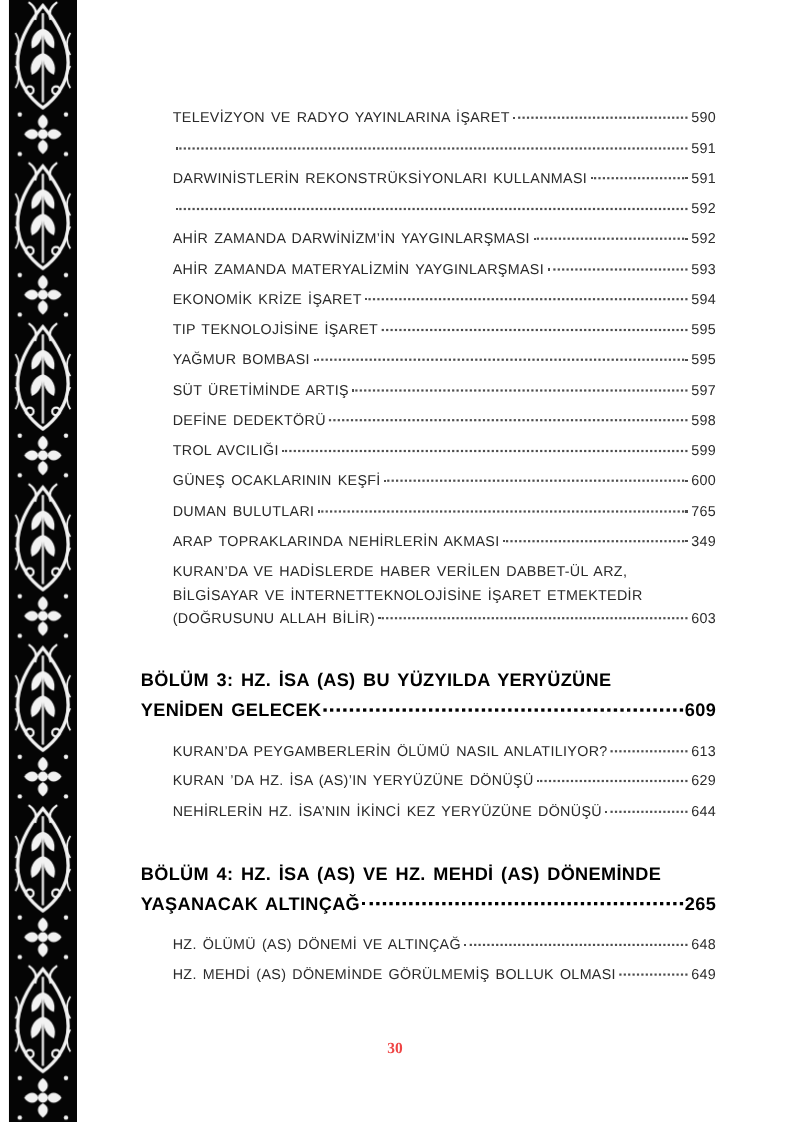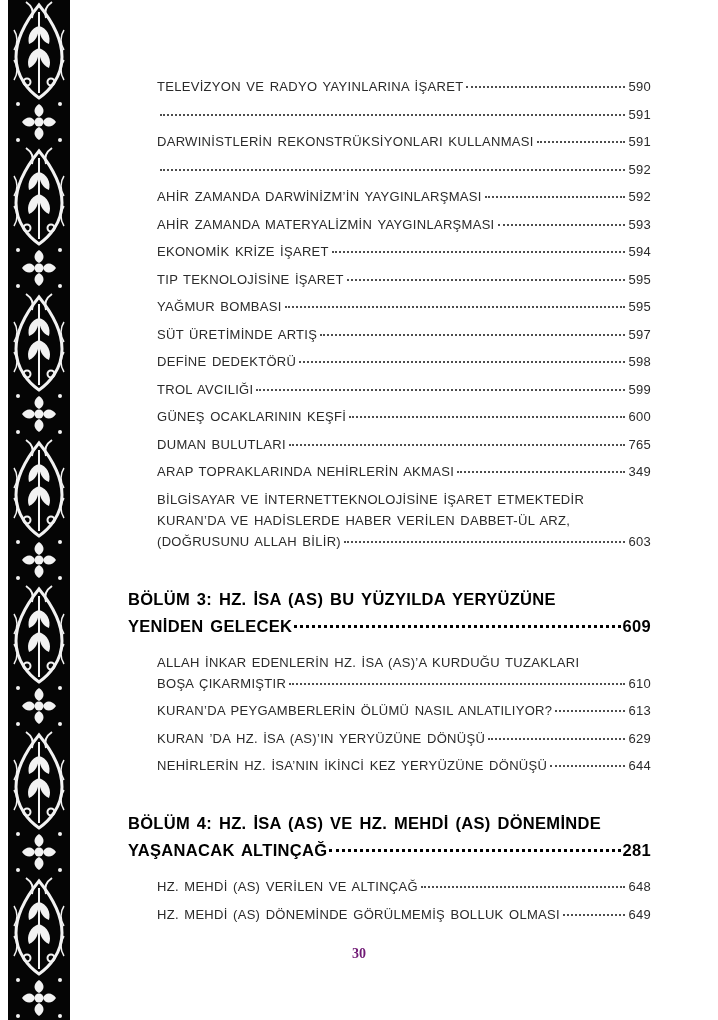--- a/index.html
+++ b/index.html
@@ -17,21 +17,21 @@
   .ornament-border {
     position: absolute;
     left: 8px;
     top: 0;
     width: 62px;
     height: 1020px;
   }
   .toc {
     position: absolute;
     left: 157px;
-    top: 76px;
+    top: 96px;
     width: 494px;
     color: #2a2a2a;
   }
   .toc-item {
     font-size: 13px;
     line-height: 21px;
     letter-spacing: 0.3px;
     margin-bottom: 6.5px;
     word-spacing: 1.5px;
   }
@@ -65,21 +65,21 @@
   }
   .page-footer {
     position: absolute;
     top: 946px;
     left: 0;
     width: 718px;
     text-align: center;
     font-family: "Liberation Serif", serif;
     font-size: 14px;
     font-weight: bold;
-    color: #701a75;
+    color: #ef4444;
   }
 </style>
 </head>
 <body>
 
 <div class="ornament-border">
   <svg width="62" height="1020" viewBox="0 0 62 1020" xmlns="http://www.w3.org/2000/svg">
     <defs>
       <pattern id="arabPat" x="0" y="0" width="62" height="146" patternUnits="userSpaceOnUse">
         <rect width="62" height="146" fill="#050505"></rect>
@@ -217,45 +217,37 @@
       </div>
     </div>
     <div class="toc-item">
       <div class="line last">
         <span class="txt">ARAP TOPRAKLARINDA NEHİRLERİN AKMASI</span>
         <span class="leader"></span>
         <span class="pg">349</span>
       </div>
     </div>
     <div class="toc-item">
+      <div class="line"><span class="txt">KURAN’DA VE HADİSLERDE HABER VERİLEN DABBET-ÜL ARZ,</span></div>
       <div class="line"><span class="txt">BİLGİSAYAR VE İNTERNETTEKNOLOJİSİNE İŞARET ETMEKTEDİR</span></div>
-      <div class="line"><span class="txt">KURAN’DA VE HADİSLERDE HABER VERİLEN DABBET-ÜL ARZ,</span></div>
       <div class="line last">
         <span class="txt">(DOĞRUSUNU ALLAH BİLİR)</span>
         <span class="leader"></span>
         <span class="pg">603</span>
       </div>
     </div>
     <div class="chapter-heading">
       <div class="line"><span class="txt">BÖLÜM 3: HZ. İSA (AS) BU YÜZYILDA YERYÜZÜNE</span></div>
       <div class="line last">
         <span class="txt">YENİDEN GELECEK</span>
         <span class="leader"></span>
         <span class="pg">609</span>
       </div>
     </div>
     <div class="toc-item">
-      <div class="line"><span class="txt">ALLAH İNKAR EDENLERİN HZ. İSA (AS)’A KURDUĞU TUZAKLARI</span></div>
-      <div class="line last">
-        <span class="txt">BOŞA ÇIKARMIŞTIR</span>
-        <span class="leader"></span>
-        <span class="pg">610</span>
-      </div>
-    </div>
-    <div class="toc-item">
       <div class="line last">
         <span class="txt">KURAN’DA PEYGAMBERLERİN ÖLÜMÜ NASIL ANLATILIYOR?</span>
         <span class="leader"></span>
         <span class="pg">613</span>
       </div>
     </div>
     <div class="toc-item">
       <div class="line last">
         <span class="txt">KURAN ’DA HZ. İSA (AS)’IN YERYÜZÜNE DÖNÜŞÜ</span>
         <span class="leader"></span>
@@ -267,26 +259,26 @@
         <span class="txt">NEHİRLERİN HZ. İSA’NIN İKİNCİ KEZ YERYÜZÜNE DÖNÜŞÜ</span>
         <span class="leader"></span>
         <span class="pg">644</span>
       </div>
     </div>
     <div class="chapter-heading">
       <div class="line"><span class="txt">BÖLÜM 4: HZ. İSA (AS) VE HZ. MEHDİ (AS) DÖNEMİNDE</span></div>
       <div class="line last">
         <span class="txt">YAŞANACAK ALTINÇAĞ</span>
         <span class="leader"></span>
-        <span class="pg">281</span>
-      </div>
-    </div>
-    <div class="toc-item">
-      <div class="line last">
-        <span class="txt">HZ. MEHDİ (AS) VERİLEN VE ALTINÇAĞ</span>
+        <span class="pg">265</span>
+      </div>
+    </div>
+    <div class="toc-item">
+      <div class="line last">
+        <span class="txt">HZ. ÖLÜMÜ (AS) DÖNEMİ VE ALTINÇAĞ</span>
         <span class="leader"></span>
         <span class="pg">648</span>
       </div>
     </div>
     <div class="toc-item">
       <div class="line last">
         <span class="txt">HZ. MEHDİ (AS) DÖNEMİNDE GÖRÜLMEMİŞ BOLLUK OLMASI</span>
         <span class="leader"></span>
         <span class="pg">649</span>
       </div>

